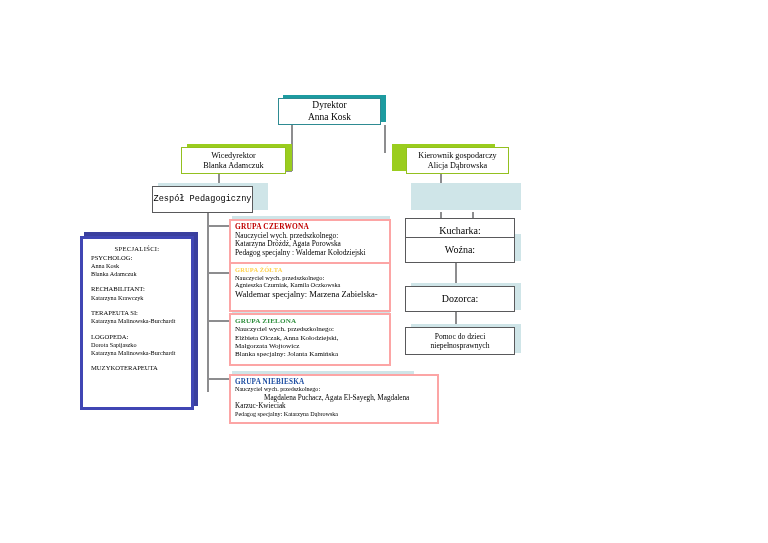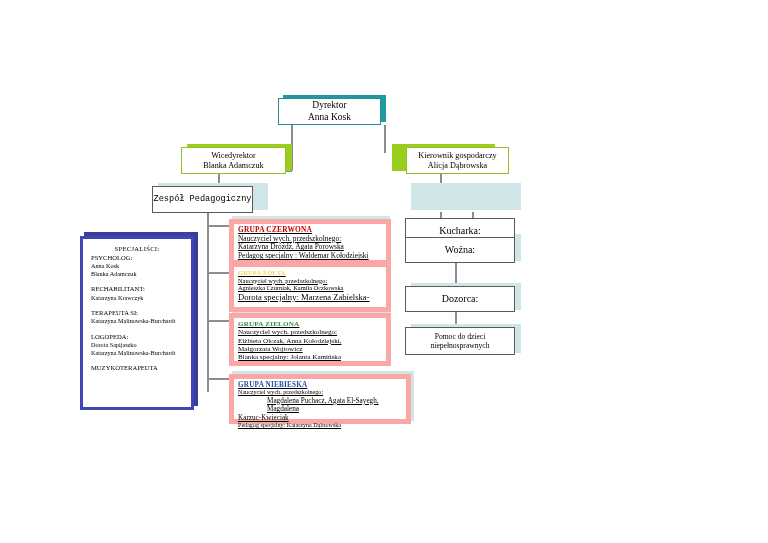--- a/index.html
+++ b/index.html
@@ -32,23 +32,23 @@
   .pale-shadow{background:#cfe5e8;}
 
   
   .conn{position:absolute;background:#8d8d8f;z-index:1;}
   .conn.v{width:2px;}
   .conn.h{height:2px;}
 
   
   .grupa{
     position:absolute;box-sizing:border-box;
-    background:#ffffff;border:5px solid #fca5a5;
+    background:#ffffff;border:2px solid #fca5a5;
     z-index:4;padding:2px 4px 3px 4px;
-    line-height:1.18;text-align:left;text-decoration:underline;
+    line-height:1.18;text-align:left;
   }
   .grupa .gtitle{
     text-align:center;font-weight:bold;letter-spacing:.2px;
     margin-bottom:1px;
   }
   .g-red .gtitle{color:#c00000;}
   .g-yellow .gtitle{color:#ffd24d;}
   .g-green .gtitle{color:#2f8f3e;}
   .g-blue .gtitle{color:#1f4fa3;}
 
@@ -153,33 +153,33 @@
     <span class="gtitle">GRUPA CZERWONA</span>
     <span class="gline">Nauczyciel wych. przedszkolnego:</span>
     <span class="gline">Katarzyna Dróżdż, Agata Porowska</span>
     <span class="gline">Pedagog specjalny : Waldemar Kołodziejski</span>
   </div>
 
   <div class="grupa g-yellow" style="left:229px;top:262px;width:162px;height:50px;font-size:6.4px;">
     <span class="gtitle" style="margin-top:-6px;">GRUPA ŻÓŁTA</span>
     <span class="gline">Nauczyciel wych. przedszkolnego:</span>
     <span class="gline">Agnieszka Czurniak, Kamila Oczkowska</span>
-    <span class="gline" style="font-size:8.6px;">Dorota specjalny: Marzena Zabielska-</span>
+    <span class="gline" style="font-size:8.6px;">Waldemar specjalny: Marzena Zabielska-</span>
     <span class="gline" style="font-size:8.6px;margin-top:12px;">Kowal</span>
   </div>
 
   <div class="grupa g-green" style="left:229px;top:313px;width:162px;height:53px;font-size:7.1px;">
     <span class="gtitle">GRUPA ZIELONA</span>
     <span class="gline">Nauczyciel wych. przedszkolnego:</span>
     <span class="gline">Elżbieta Olczak, Anna Kołodziejski,</span>
     <span class="gline">Małgorzata Wojtowicz</span>
     <span class="gline">Blanka specjalny: Jolanta Kamińska</span>
   </div>
 
-  <div class="grupa g-blue" style="left:229px;top:374px;width:182px;height:50px;font-size:6.1px;">
+  <div class="grupa g-blue" style="left:229px;top:374px;width:210px;height:50px;font-size:6.1px;">
     <span class="gtitle" style="font-size:7.2px;">GRUPA NIEBIESKA</span>
     <span class="gline">Nauczyciel wych. przedszkolnego:</span>
     <span class="gline" style="font-size:7.2px;margin-left:29px;">Magdalena Puchacz, Agata El-Sayegh, Magdalena</span>
     <span class="gline" style="font-size:7.2px;">Karzuc-Kwieciak</span>
     <span class="gline">Pedagog specjalny: Katarzyna Dąbrowska</span>
   </div>
 
   <div id="spec-shadow" style="left:84px;top:232px;width:114px;height:174px;"></div>
   <div id="spec-panel" style="left:80px;top:236px;width:114px;height:174px;font-size:6.2px;">
     <span class="sp-head" style="font-size:6.6px;">SPECJALIŚCI:</span>

